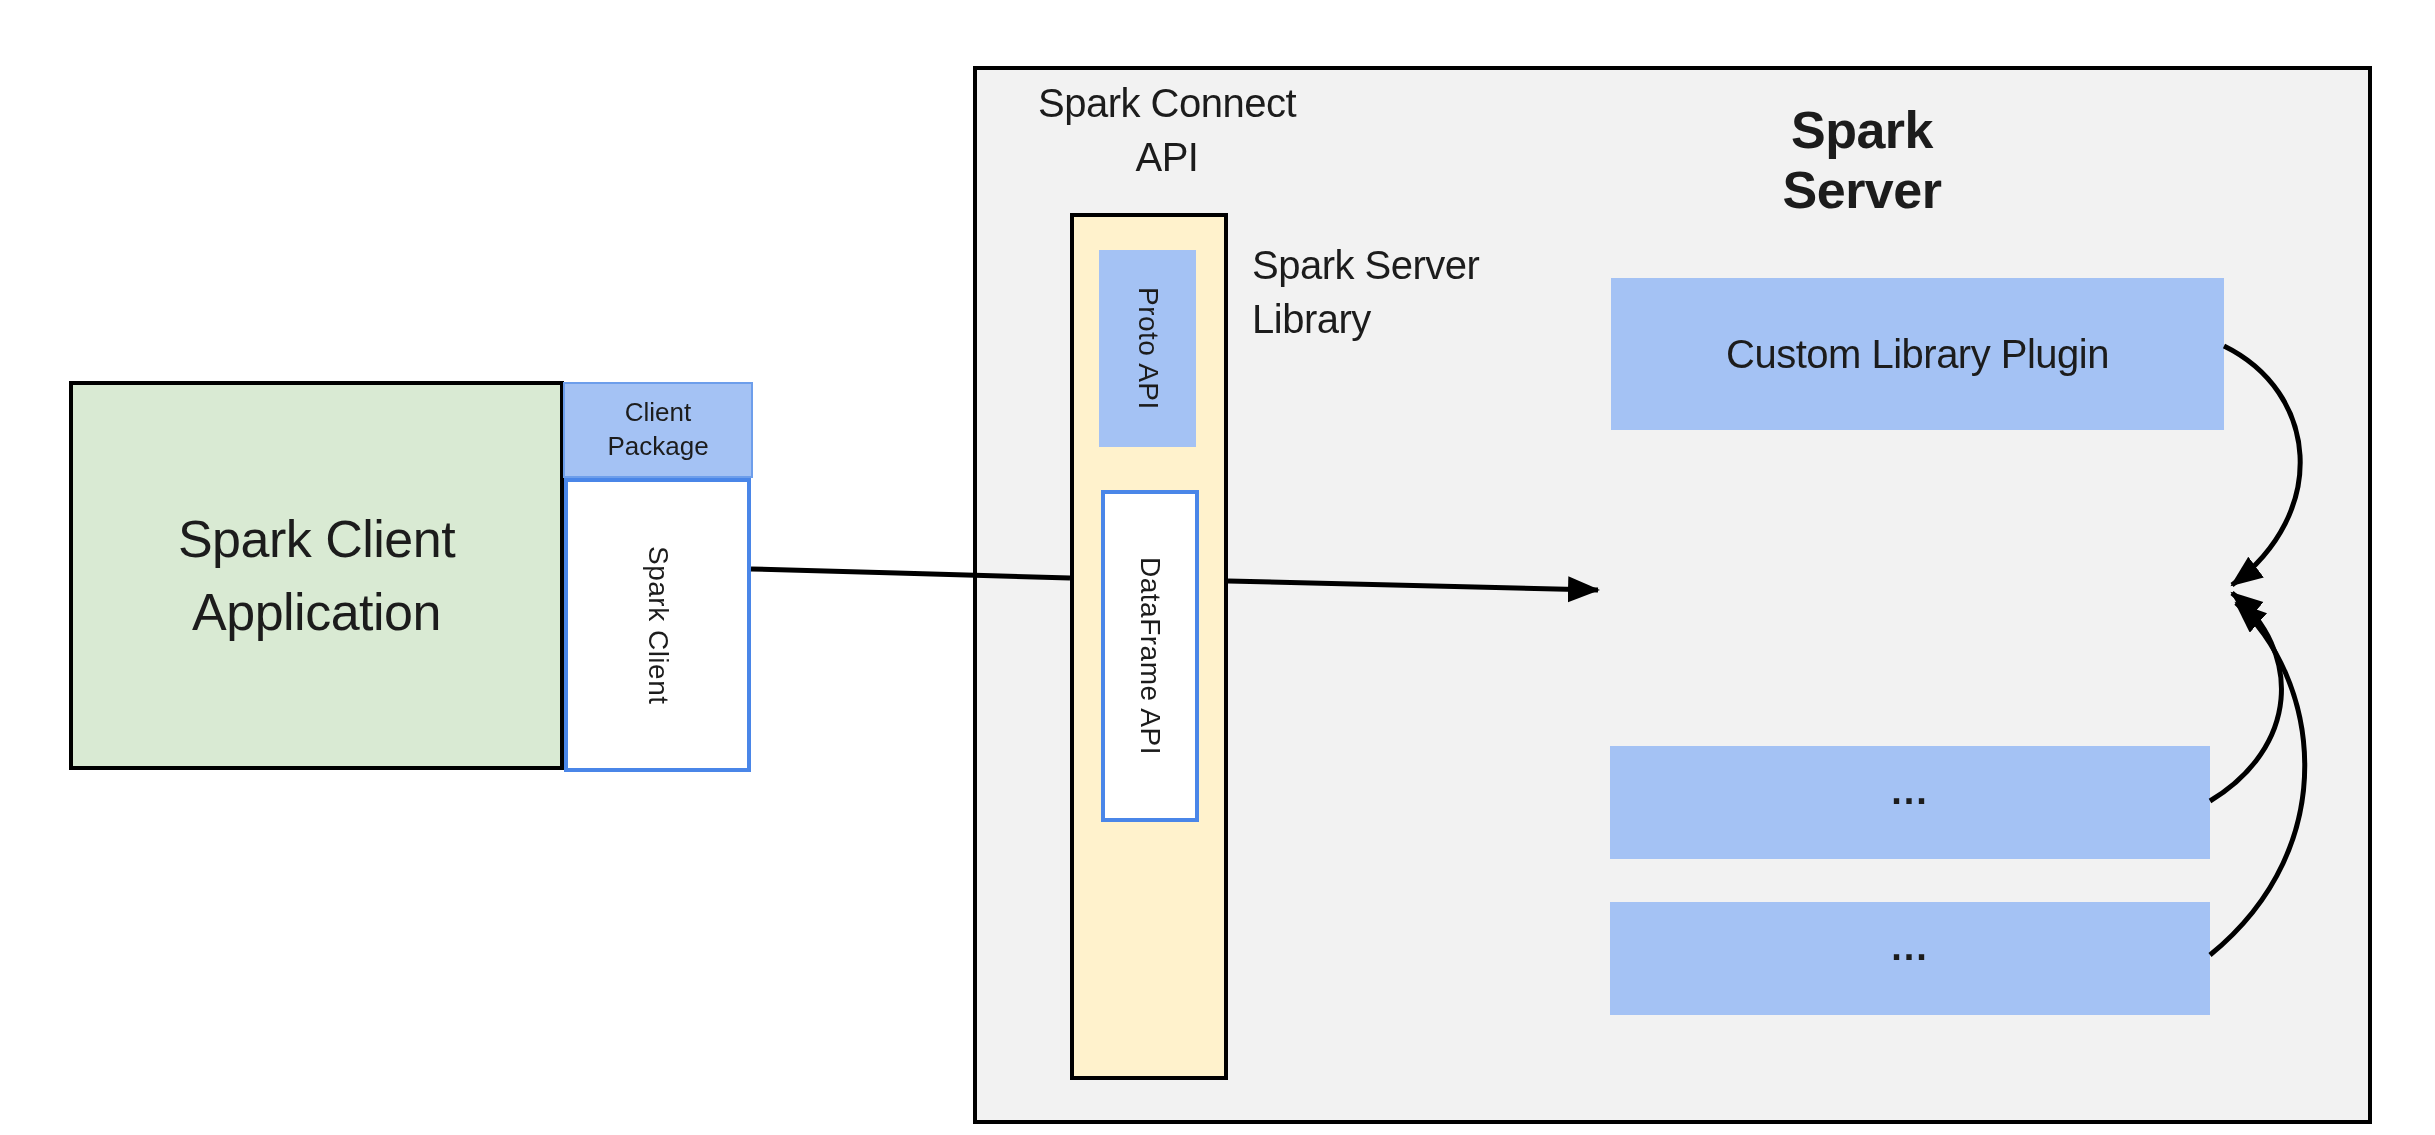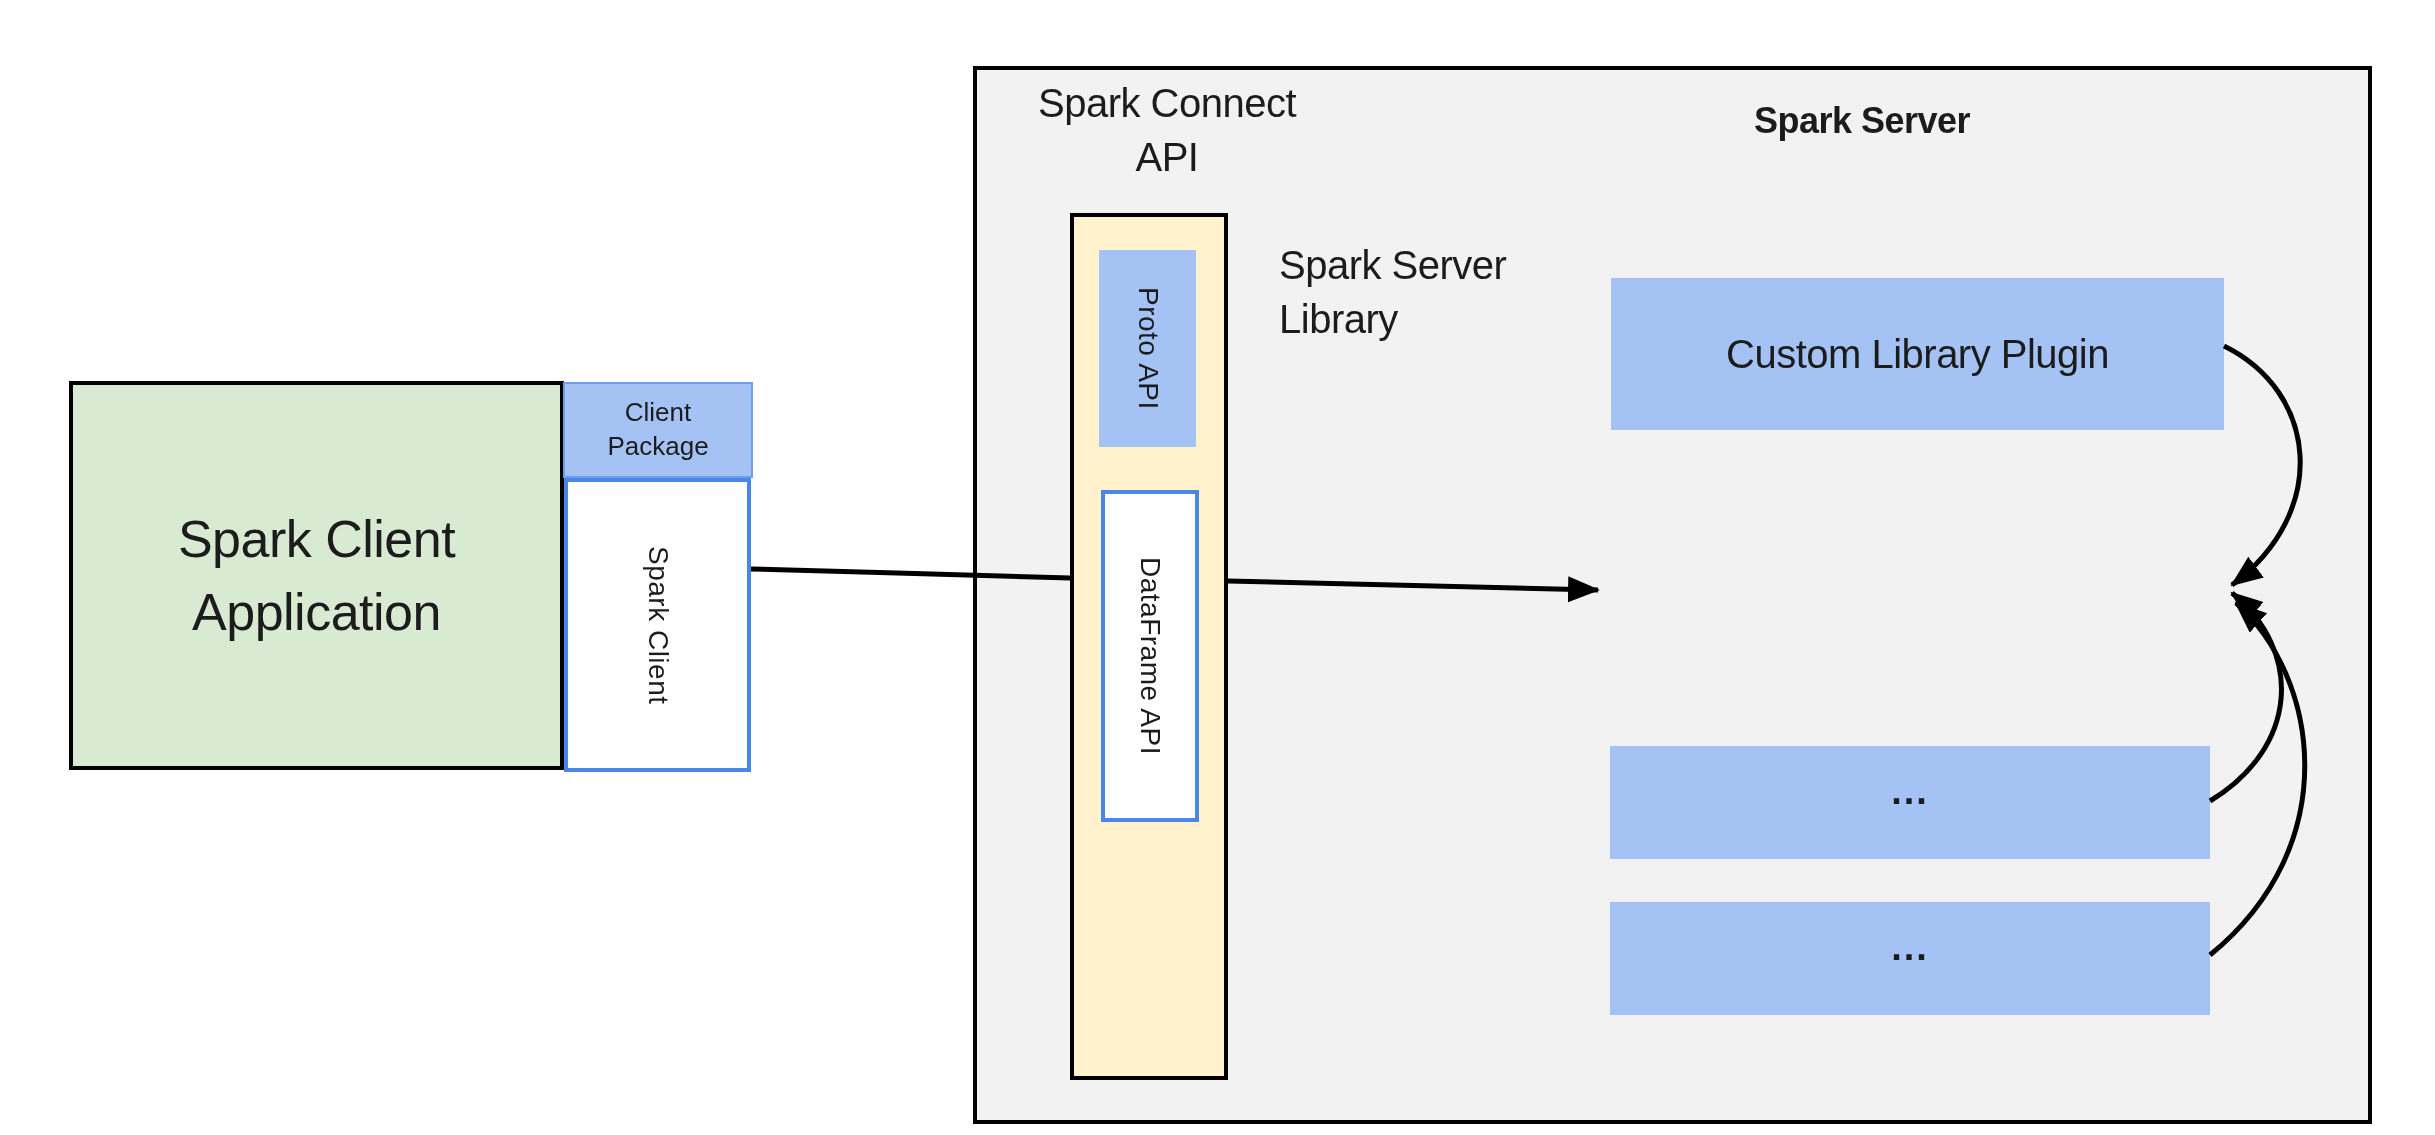--- a/index.html
+++ b/index.html
@@ -28,28 +28,27 @@
 
   
   .lbl { position: absolute; box-sizing: border-box; }
   .spark-connect-api-label {
     left: 1012px; top: 76px; width: 310px;
     font-size: 40px; line-height: 1.35; text-align: center;
     letter-spacing: -0.5px;
   }
   .spark-server-title {
     left: 1707px; top: 100px; width: 310px;
-    font-size: 36px; font-weight: bold; text-align: center;
+    font-size: 52px; font-weight: bold; text-align: center;
     letter-spacing: -0.5px;
   }
   .spark-server-library-label {
     left: 1252px; top: 238px; width: 340px;
     font-size: 40px; line-height: 1.35; text-align: left;
     letter-spacing: -0.5px;
-    margin-left: 27px;
   }
 
   
   .client-app {
     left: 69px; top: 381px; width: 495px; height: 389px;
     background: var(--client_app_bg, #d9ead3);
     border: 4px solid var(--outline, #000);
     display: flex; align-items: center; justify-content: center;
     text-align: center;
   }

